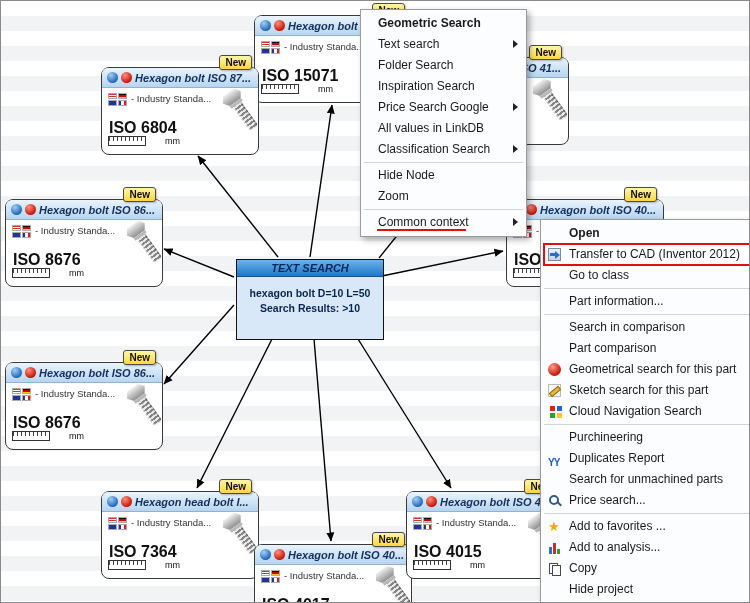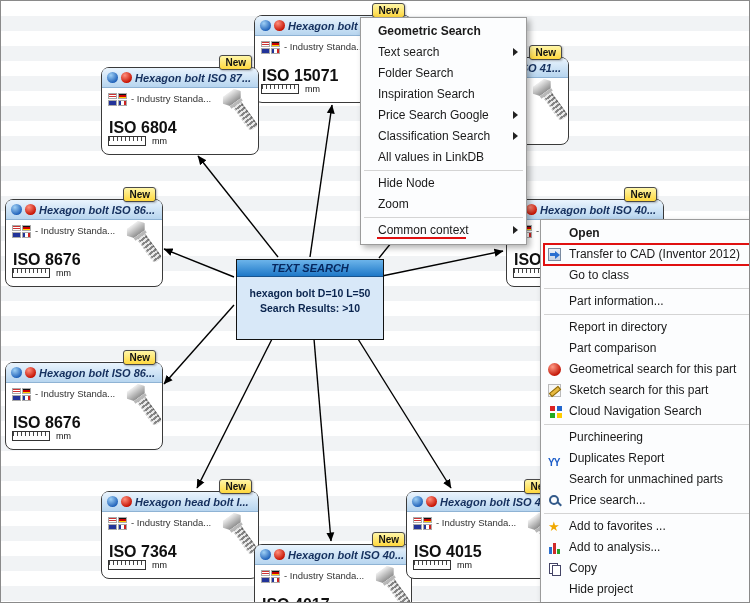--- a/index.html
+++ b/index.html
@@ -30,21 +30,21 @@
   .f-us { left:0; top:0; background:repeating-linear-gradient(180deg,#c33 0 1px,#fff 1px 2px); }
   .f-de { right:0; top:0; background:linear-gradient(180deg,#111 33%,#c00 33% 66%,#fc0 66%); }
   .f-eu { left:0; bottom:0; background:#239; }
   .f-fr { right:0; bottom:0; background:linear-gradient(90deg,#239 33%,#fff 33% 66%,#c22 66%); }
   .sub-label { font-size:9.5px; color:#333; white-space:nowrap; }
   .code { position:absolute; left:7px; top:51px; font-size:16px; font-weight:bold; color:#101010; }
   .unit-row { position:absolute; left:6px; top:68px; display:flex; align-items:center; }
   .ruler { display:inline-block; width:36px; height:8px; border:1px solid #333; background-color:#fff;
            background-image:repeating-linear-gradient(90deg,#444 0 1px,transparent 1px 4px);
            background-size:100% 4px; background-repeat:no-repeat; background-position:top; }
-  .unit { font-size:9px; color:#111; margin-left:6px; }
+  .unit { font-size:9px; color:#111; margin-left:19px; }
   .bolt { position:absolute; right:3px; top:21px; width:56px; height:48px; }
   .bolt-rot { position:absolute; left:22px; top:2px; width:24px; transform:rotate(-36deg); transform-origin:12px 8px; }
   .bolt-head { width:22px; height:12px; margin:0 auto; background:linear-gradient(180deg,#f2f2f2,#8e8e8e);
                clip-path:polygon(20% 0,80% 0,100% 50%,80% 100%,20% 100%,0 50%); }
   .bolt-collar { width:14px; height:3px; margin:0 auto; background:#b8b8b8; }
   .bolt-shaft { width:10px; height:29px; margin:0 auto; border-radius:0 0 3px 3px;
                 background:repeating-linear-gradient(180deg,#e9e9e9 0 2px,#858585 2px 4px);
                 box-shadow:inset 1px 0 1px rgba(255,255,255,.7), inset -1px 0 1px rgba(0,0,0,.35); }
   #card0 { left:253px; top:14px; }
   #card1 { left:100px; top:66px; }
@@ -60,21 +60,21 @@
   #center-node { position:absolute; left:235px; top:258px; width:146px; height:79px; z-index:2;
                  background:#d8e8f8; border:1.5px solid #111; }
   .cn-title { height:16px; line-height:16px; text-align:center; font-size:11px; font-weight:bold; font-style:italic;
               color:#06275e; background:linear-gradient(180deg,#6cb4ea,#1e78c8); border-bottom:1px solid #18548f; }
   .cn-body { padding-top:9px; }
   .cn-line { text-align:center; font-size:10.5px; font-weight:bold; color:#0a244e; line-height:15px; }
 
   
   .menu { position:absolute; background:#fcfdfe; border:1px solid #9b9b9b; padding:3px 1px;
           box-shadow:3px 3px 6px rgba(0,0,0,.3); box-sizing:border-box; }
-  .menu1 { left:359px; top:16px;  width:167px; z-index:10; }
+  .menu1 { left:359px; top:8px;  width:167px; z-index:10; }
   .menu2 { left:539px; top:218px; width:262px; z-index:11; }
   .mi { position:relative; height:21px; line-height:21px; font-size:12px; color:#1a1a1a;
         padding-left:16px; padding-right:16px; white-space:nowrap; }
   .menu2 .mi { padding-left:27px; }
   .mi.bold .mi-label { font-weight:bold; }
   .caret { position:absolute; right:7px; top:6px; width:0; height:0;
            border-left:5px solid #222; border-top:4.5px solid transparent; border-bottom:4.5px solid transparent; }
   .sep { height:1px; background:#d4d4d4; margin:2px 2px; }
   .mi-icon { position:absolute; left:6px; top:4px; width:13px; height:13px; }
   .ic-transfer { background:linear-gradient(180deg,#eef2f8,#c8d4e4); border:1px solid #7a8aa0; box-sizing:border-box; }
@@ -404,37 +404,37 @@
       <div class="cn-line">Search Results: &gt;10</div>
     </div>
   </div>
 
   <div class="menu menu1">
     <div class="mi bold"><span class="mi-label">Geometric Search</span></div>
     <div class="mi"><span class="mi-label">Text search</span><span class="caret"></span></div>
     <div class="mi"><span class="mi-label">Folder Search</span></div>
     <div class="mi"><span class="mi-label">Inspiration Search</span></div>
     <div class="mi"><span class="mi-label">Price Search Google</span><span class="caret"></span></div>
+    <div class="mi"><span class="mi-label">All values in LinkDB</span></div>
     <div class="mi"><span class="mi-label">Classification Search</span><span class="caret"></span></div>
-    <div class="mi"><span class="mi-label">All values in LinkDB</span></div>
     <div class="sep"></div>
     <div class="mi"><span class="mi-label">Hide Node</span></div>
     <div class="mi"><span class="mi-label">Zoom</span></div>
     <div class="sep"></div>
     <div class="mi red-underline"><span class="mi-label">Common context</span><span class="caret"></span></div>
   </div>
 
   <div class="menu menu2">
     <div class="mi bold"><span class="mi-label">Open</span></div>
     <div class="mi"><span class="mi-icon ic-transfer"></span><span class="mi-label">Transfer to CAD (Inventor 2012)</span><div class="red-box"></div></div>
     <div class="mi"><span class="mi-label">Go to class</span></div>
     <div class="sep"></div>
     <div class="mi"><span class="mi-label">Part information...</span></div>
     <div class="sep"></div>
-    <div class="mi"><span class="mi-label">Report in directory</span><span class="caret"></span></div>
+    <div class="mi"><span class="mi-label">Search in comparison</span><span class="caret"></span></div>
     <div class="mi"><span class="mi-label">Part comparison</span><span class="caret"></span></div>
     <div class="mi"><span class="mi-icon ic-redball"></span><span class="mi-label">Geometrical search for this part</span></div>
     <div class="mi"><span class="mi-icon ic-sketch"></span><span class="mi-label">Sketch search for this part</span></div>
     <div class="mi"><span class="mi-icon ic-cloud"></span><span class="mi-label">Cloud Navigation Search</span></div>
     <div class="sep"></div>
     <div class="mi"><span class="mi-label">Purchineering</span><span class="caret"></span></div>
     <div class="mi"><span class="mi-icon ic-dup"></span><span class="mi-label">Duplicates Report</span><span class="caret"></span></div>
     <div class="mi"><span class="mi-label">Search for unmachined parts</span><span class="caret"></span></div>
     <div class="mi"><span class="mi-icon ic-price"></span><span class="mi-label">Price search...</span></div>
     <div class="sep"></div>

